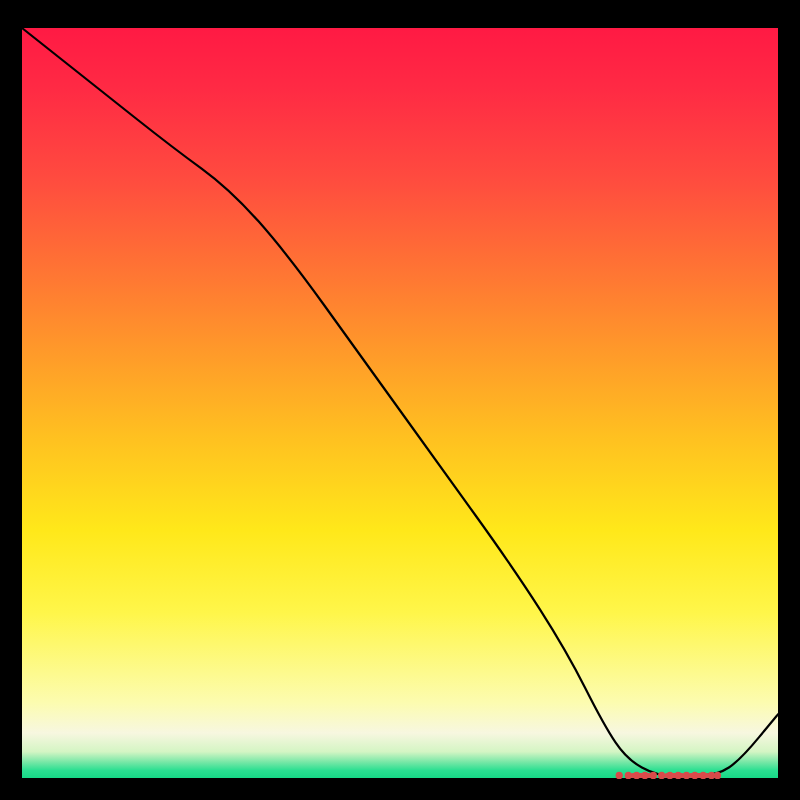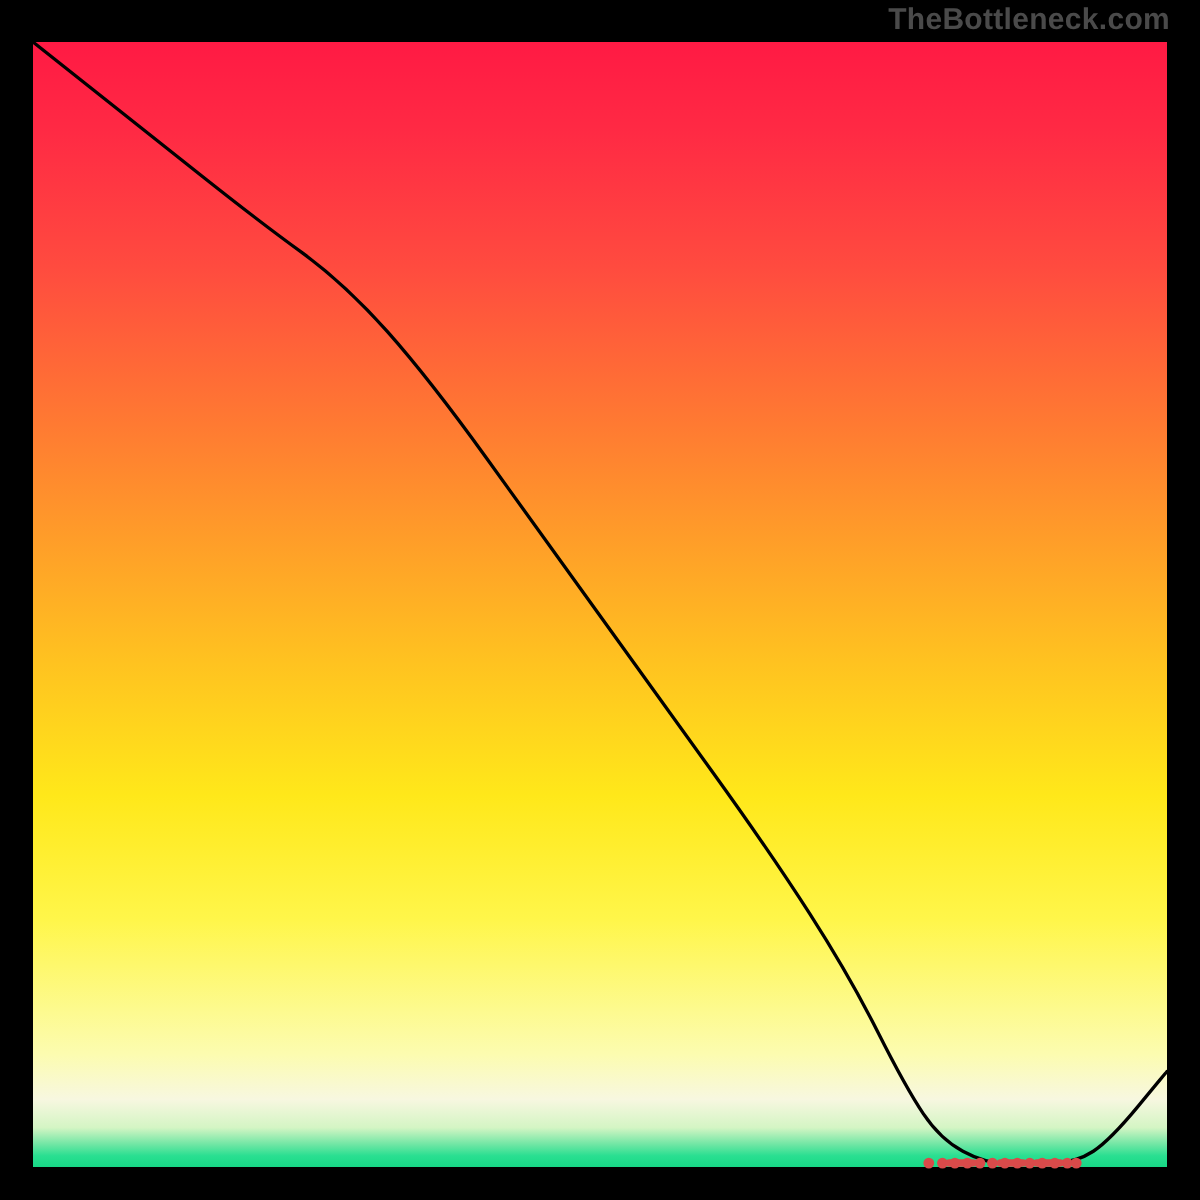--- a/index.html
+++ b/index.html
@@ -64,21 +64,20 @@
   .marker-seg {
     stroke: #d94a4a;
     stroke-width: 5;
     stroke-linecap: round;
   }
 </style>
 </head>
 <body>
 
 <div class="frame">
-  <div class="attribution">TheBottleneck.com</div>
 
   <div class="plot-area">
     <svg class="chart" viewBox="0 0 756 750" preserveAspectRatio="none">
       <path class="curve" d="M 0.0 0.0 Q 0.0 0.0 37.8 30.0 Q 75.6 60.0 113.4 90.0 Q 151.2 120.0 179.6 140.6 Q 207.9 161.3 236.3 193.1 Q 264.6 225.0 302.4 277.5 Q 340.2 330.0 378.0 382.5 Q 415.8 435.0 453.6 487.5 Q 491.4 540.0 517.9 581.3 Q 544.3 622.5 563.2 660.0 Q 582.1 697.5 593.5 714.4 Q 604.8 731.3 619.9 739.5 Q 635.0 747.8 650.2 747.8 Q 665.3 747.8 680.4 747.4 Q 695.5 747.0 706.9 739.5 Q 718.2 732.0 737.1 709.1 T 756.0 686.3"></path>
       <g>
           <circle cx="597.2" cy="747.4" r="3.6" class="marker-pt"></circle>
           <circle cx="606.3" cy="747.4" r="3.6" class="marker-pt"></circle>
           <circle cx="614.6" cy="747.4" r="3.6" class="marker-pt"></circle>
           <circle cx="622.9" cy="747.4" r="3.6" class="marker-pt"></circle>
           <circle cx="631.3" cy="747.4" r="3.6" class="marker-pt"></circle>

